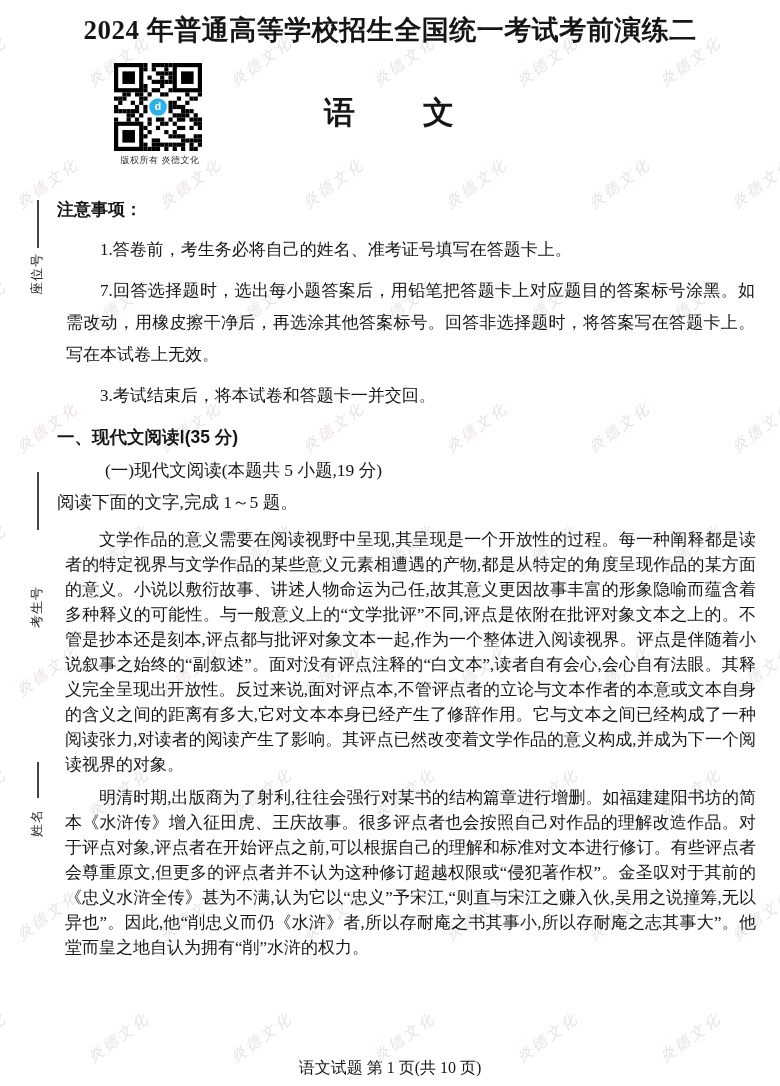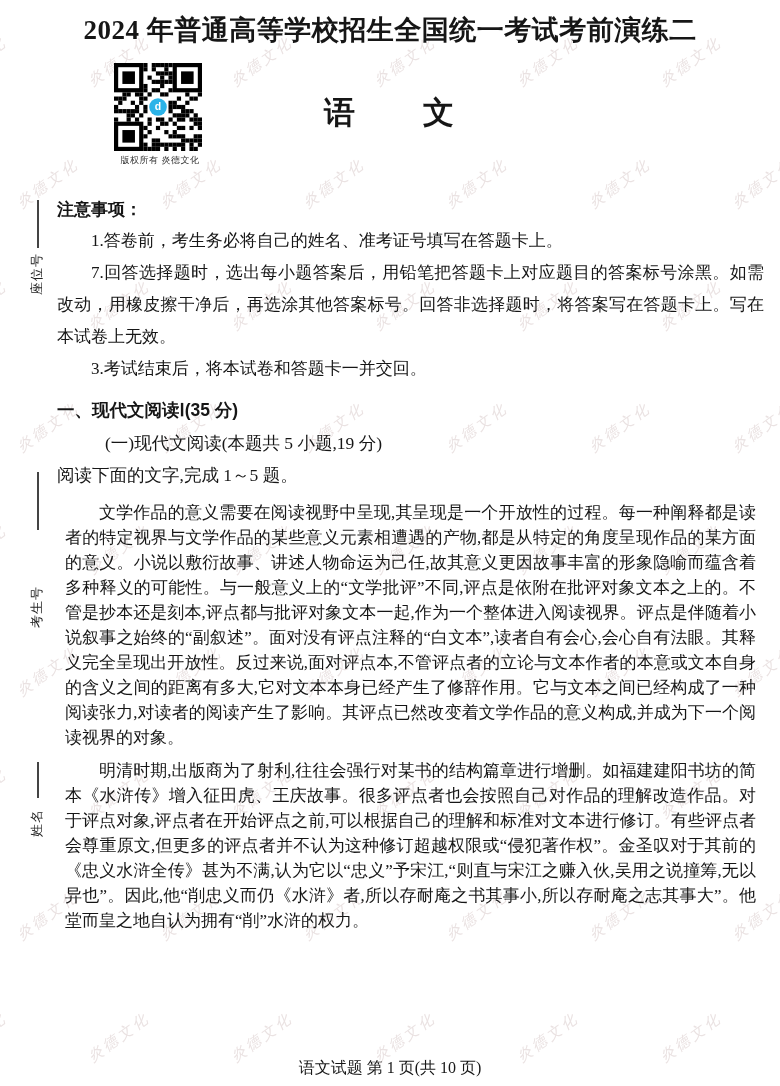--- a/index.html
+++ b/index.html
@@ -46,21 +46,21 @@
   }
   .seat{top:274px;}
   .cand{top:607px;}
   .name{top:823px;}
 
   .content{position:absolute;left:57px;top:195px;width:707px;z-index:1;}
   .notice-heading{
     font-family:"Liberation Sans",sans-serif;font-weight:bold;
     font-size:17px;line-height:30px;
   }
-  .notice-item{margin:0;font-size:17px;line-height:32px;text-indent:2em;text-align:justify;}
+  .notice-item{margin:9px;font-size:17px;line-height:32px;text-indent:2em;text-align:justify;}
   .part-heading{
     margin-top:9px;font-family:"Liberation Sans",sans-serif;font-weight:bold;
     font-size:17.5px;line-height:32.5px;
   }
   .sub-heading{font-size:17.5px;line-height:32.5px;margin-left:48px;}
   .instruction{font-size:17.5px;line-height:32.5px;}
   .material-label{
     font-family:"Liberation Sans",sans-serif;font-weight:bold;
     font-size:17px;line-height:29px;text-indent:2em;
   }

